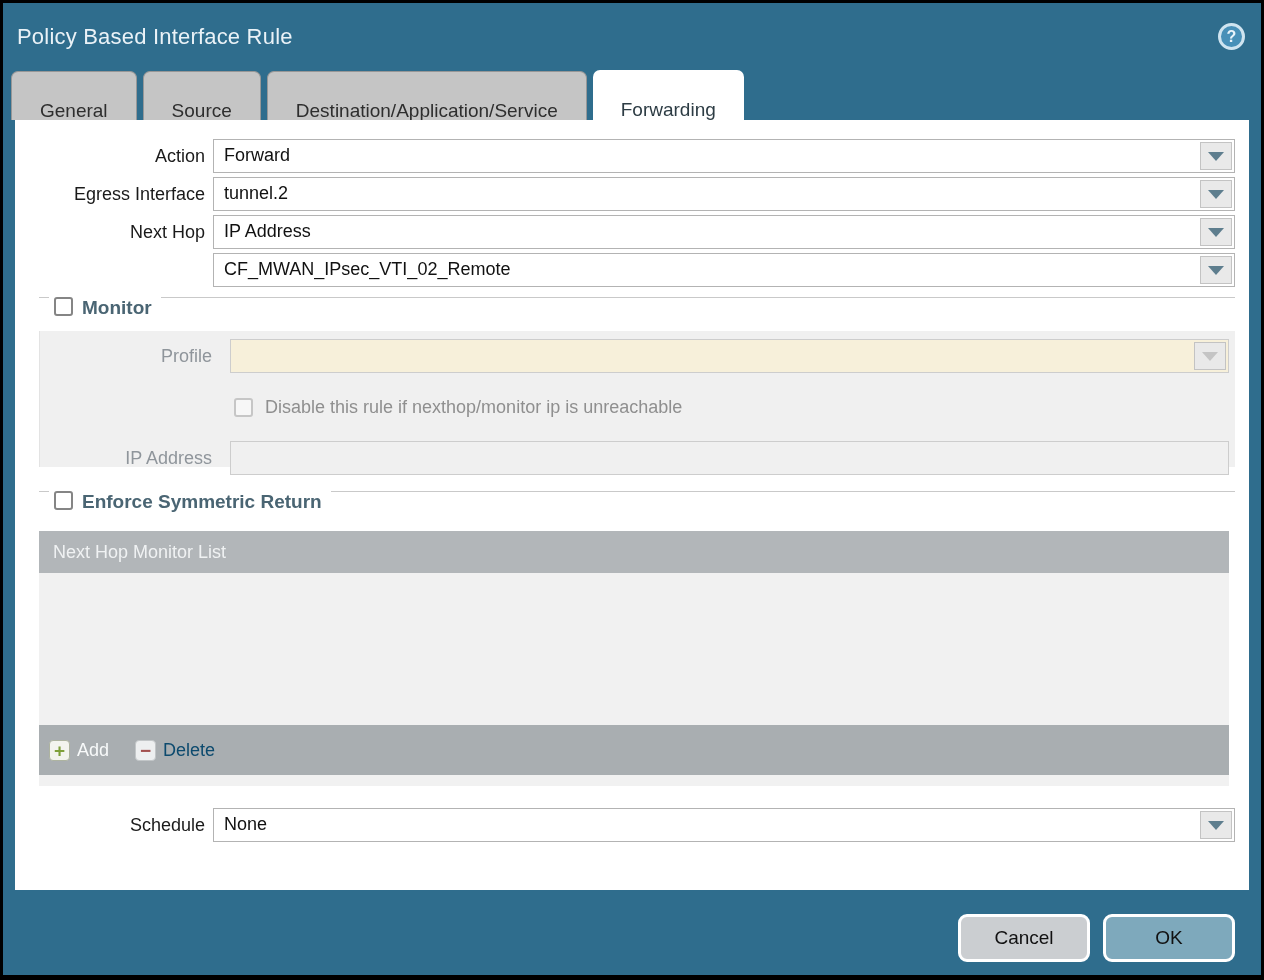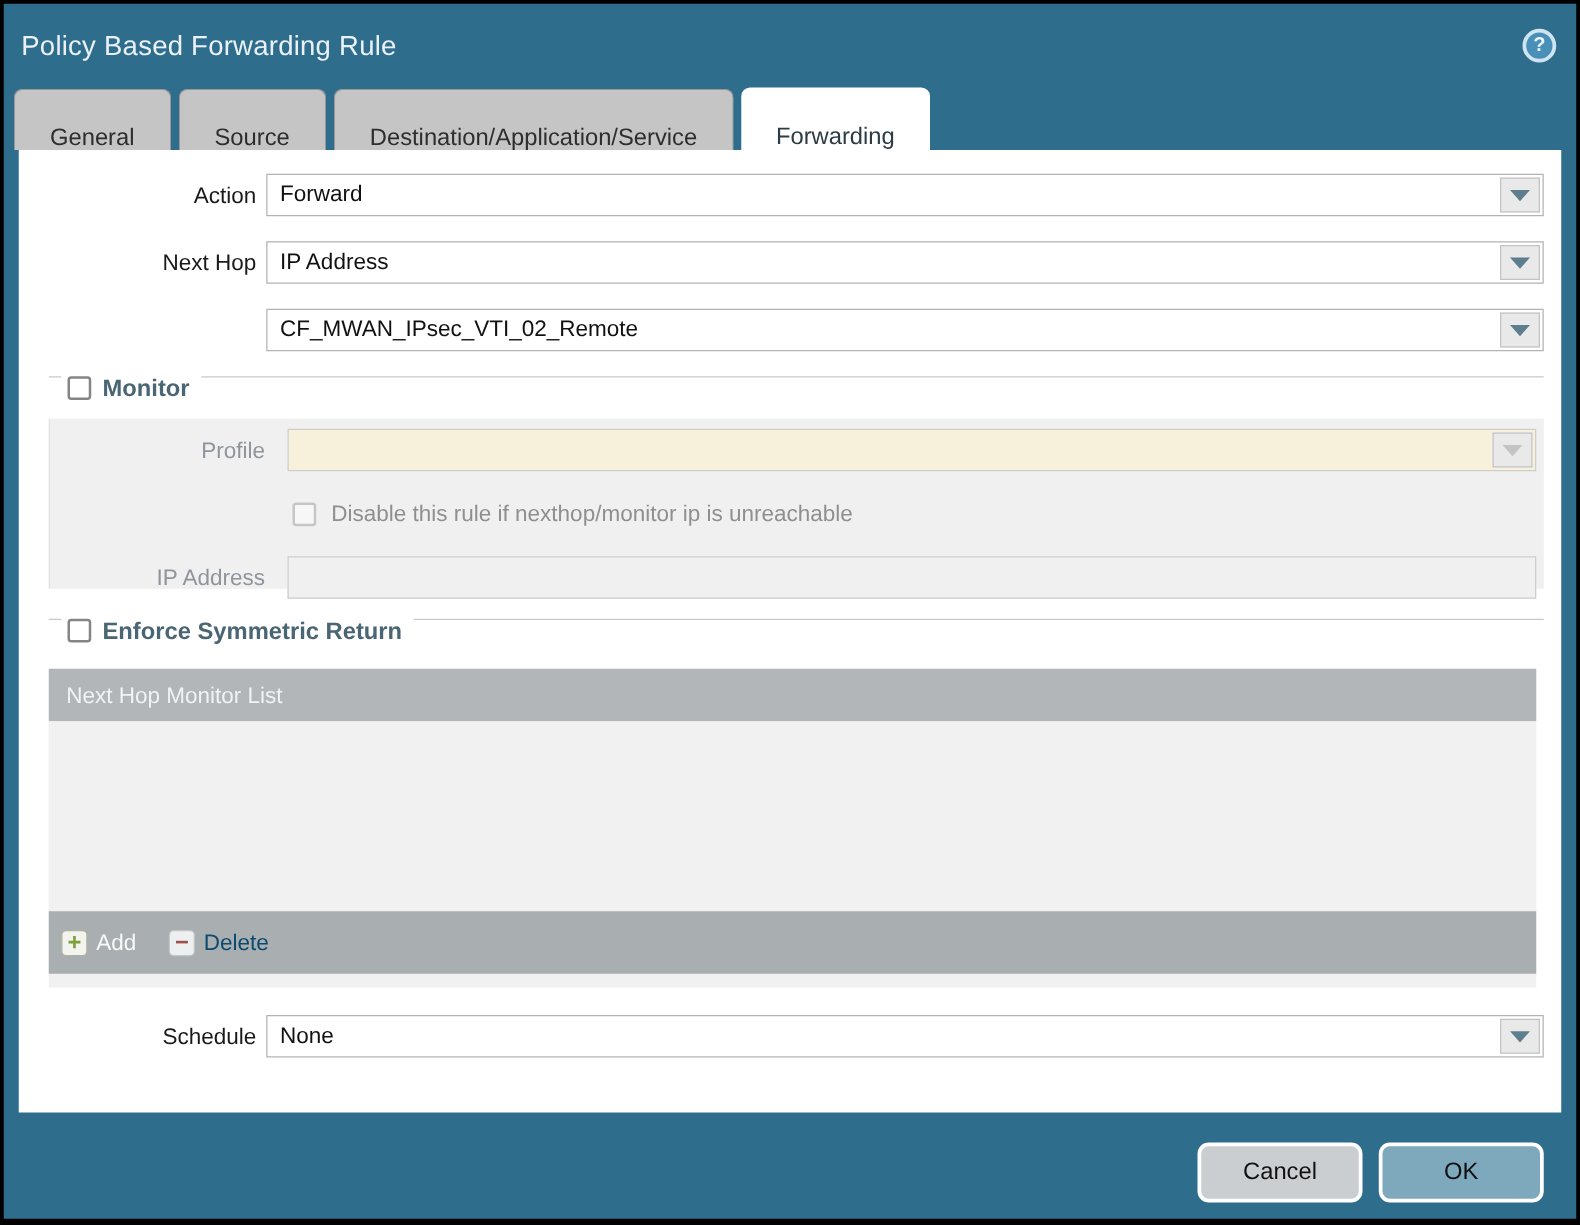--- a/index.html
+++ b/index.html
@@ -40,21 +40,21 @@
   .tab.active {
     background: #ffffff; border: none; color: #2d3c44; height: 50px; line-height: 50px;
   }
 
   
   .content {
     background: #fff; margin: 0 12px; height: 770px; flex: 0 0 auto;
     padding: 19px 14px 0 0;
   }
 
-  .row { display: flex; height: 34px; margin-bottom: 20px; border-radius: 17px; }
+  .row { display: flex; height: 34px; margin-bottom: 4px; border-radius: 17px; }
   .lbl {
     width: 198px; flex: 0 0 auto; text-align: right; padding-right: 8px;
     font-size: 18px; color: #1a1a1a; line-height: 34px; white-space: nowrap;
   }
   .field {
     flex: 1; border: 1px solid #b3b3b3; background: #fff; display: flex; min-width: 0;
   }
   .field .val { flex: 1; padding: 0 10px; line-height: 31px; font-size: 18px; color: #111; overflow: hidden; white-space: nowrap; }
   .dd {
     flex: 0 0 auto; width: 32px; margin: 2px; background: #e9e9e9;
@@ -139,21 +139,21 @@
   }
   .btn-ok { background: #7ea9bc; }
   .btn-cancel { background: #cbced1; }
 </style>
 </head>
 <body>
 
 <div class="frame">
 
   <div class="titlebar">
-    <div class="title">Policy Based Forwarding Rule</div>
+    <div class="title">Policy Based Interface Rule</div>
     <div class="help-icon">?</div>
   </div>
 
   <div class="tabs">
     <div class="tab">General</div>
     <div class="tab">Source</div>
     <div class="tab">Destination/Application/Service</div>
     <div class="tab active">Forwarding</div>
   </div>
 
@@ -162,20 +162,29 @@
     <div class="row">
       <div class="lbl">Action</div>
       <div class="field">
         <span class="val">Forward</span>
         <span class="dd">
             <span class="tri"></span>
           </span>
       </div>
     </div>
 
+    <div class="row">
+      <div class="lbl">Egress Interface</div>
+      <div class="field">
+        <span class="val">tunnel.2</span>
+        <span class="dd">
+            <span class="tri"></span>
+          </span>
+      </div>
+    </div>
 
     <div class="row">
       <div class="lbl">Next Hop</div>
       <div class="field">
         <span class="val">IP Address</span>
         <span class="dd">
             <span class="tri"></span>
           </span>
       </div>
     </div>

